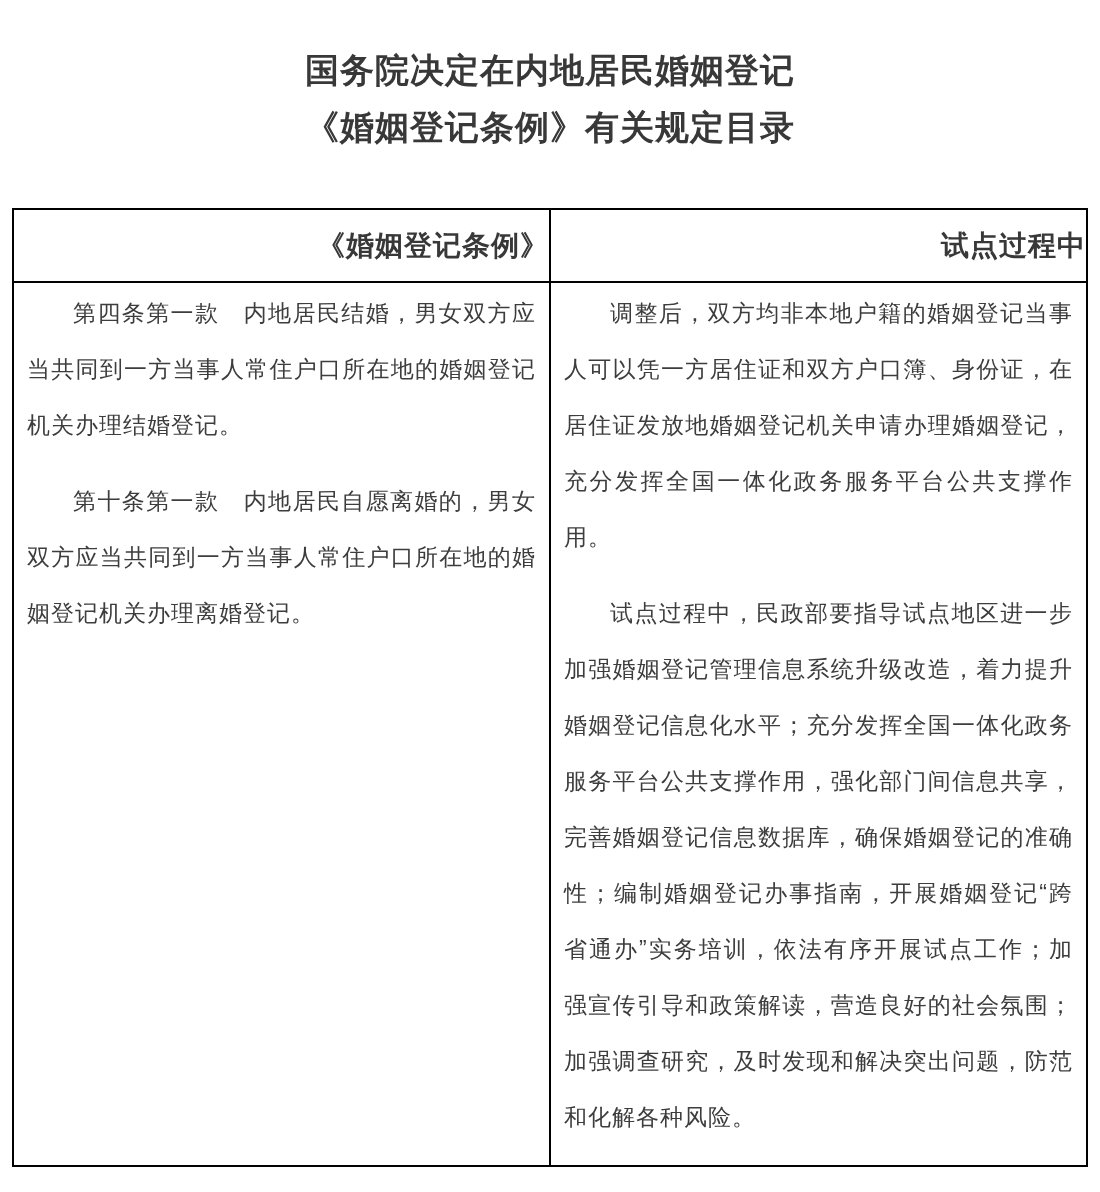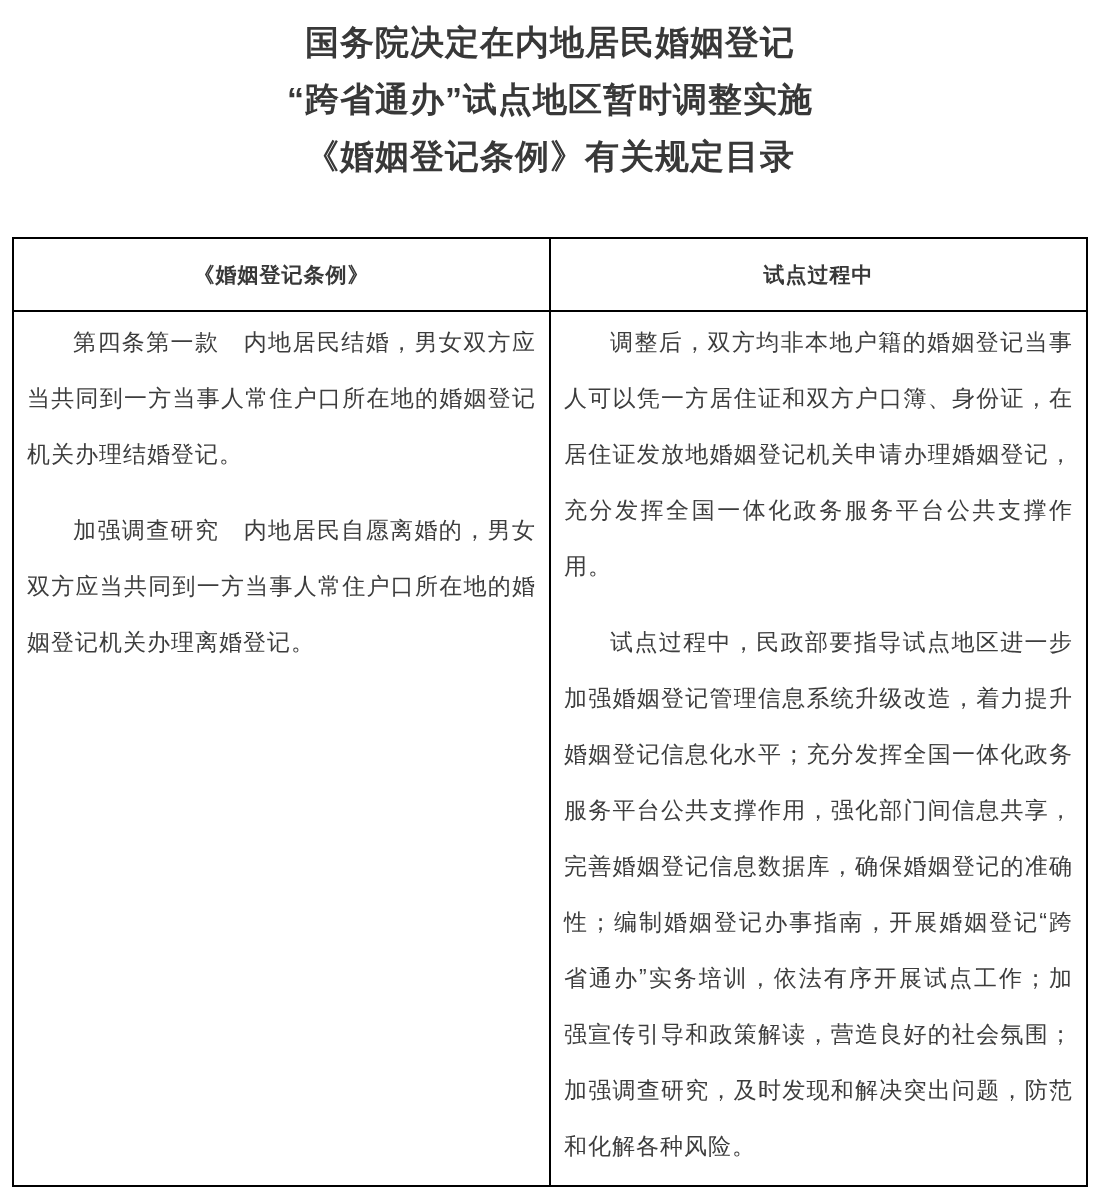--- a/index.html
+++ b/index.html
@@ -11,20 +11,21 @@
     width: 1100px;
     height: 1192px;
     font-family: "Liberation Sans", sans-serif;
     color: #3d3d3d;
     overflow: hidden;
   }
   .doc-title {
     padding-top: 14px;
     text-align: center;
     margin-bottom: 52px;
+    margin-top: 28px;
   }
   .doc-title .title-line {
     font-size: 34px;
     font-weight: bold;
     line-height: 57px;
     color: #383838;
     letter-spacing: 1px;
     white-space: nowrap;
   }
   table.reg-table {
@@ -34,68 +35,67 @@
     table-layout: fixed;
   }
   table.reg-table th,
   table.reg-table td {
     border: 2px solid #000000;
     width: 50%;
     box-sizing: border-box;
   }
   table.reg-table th {
     height: 73px;
-    font-size: 21px;
+    font-size: 28px;
     font-weight: bold;
     color: #383838;
-    text-align: center;
+    text-align: right;
     vertical-align: middle;
     letter-spacing: 1px;
     padding: 0;
   }
   table.reg-table td {
     height: 866px;
     vertical-align: top;
-    padding: 2px 13px 11px 13px;
+    padding: 2px 13px 20px 13px;
   }
   table.reg-table td p {
     margin: 0 0 20px 0;
     font-size: 23px;
     line-height: 56px;
     letter-spacing: 1px;
     color: #3d3d3d;
     text-indent: 2em;
     text-align: justify;
     text-justify: inter-ideograph;
   }
   table.reg-table td p:last-child {
     margin-bottom: 0;
   }
 </style>
 </head>
 <body>
 
 <div class="doc-title">
   <div class="title-line">国务院决定在内地居民婚姻登记</div>
-  <div class="title-line">“跨省通办”试点地区暂时调整实施</div>
   <div class="title-line">《婚姻登记条例》有关规定目录</div>
 </div>
 
 <table class="reg-table">
   <thead>
     <tr>
       <th>《婚姻登记条例》</th>
       <th>试点过程中</th>
     </tr>
   </thead>
   <tbody>
     <tr>
       <td>
         <p>第四条第一款　内地居民结婚，男女双方应当共同到一方当事人常住户口所在地的婚姻登记机关办理结婚登记。</p>
-        <p>加强调查研究　内地居民自愿离婚的，男女双方应当共同到一方当事人常住户口所在地的婚姻登记机关办理离婚登记。</p>
+        <p>第十条第一款　内地居民自愿离婚的，男女双方应当共同到一方当事人常住户口所在地的婚姻登记机关办理离婚登记。</p>
       </td>
       <td>
         <p>调整后，双方均非本地户籍的婚姻登记当事人可以凭一方居住证和双方户口簿、身份证，在居住证发放地婚姻登记机关申请办理婚姻登记，充分发挥全国一体化政务服务平台公共支撑作用。</p>
         <p>试点过程中，民政部要指导试点地区进一步加强婚姻登记管理信息系统升级改造，着力提升婚姻登记信息化水平；充分发挥全国一体化政务服务平台公共支撑作用，强化部门间信息共享，完善婚姻登记信息数据库，确保婚姻登记的准确性；编制婚姻登记办事指南，开展婚姻登记“跨省通办”实务培训，依法有序开展试点工作；加强宣传引导和政策解读，营造良好的社会氛围；加强调查研究，及时发现和解决突出问题，防范和化解各种风险。</p>
       </td>
     </tr>
   </tbody>
 </table>
 
 </body></html>

